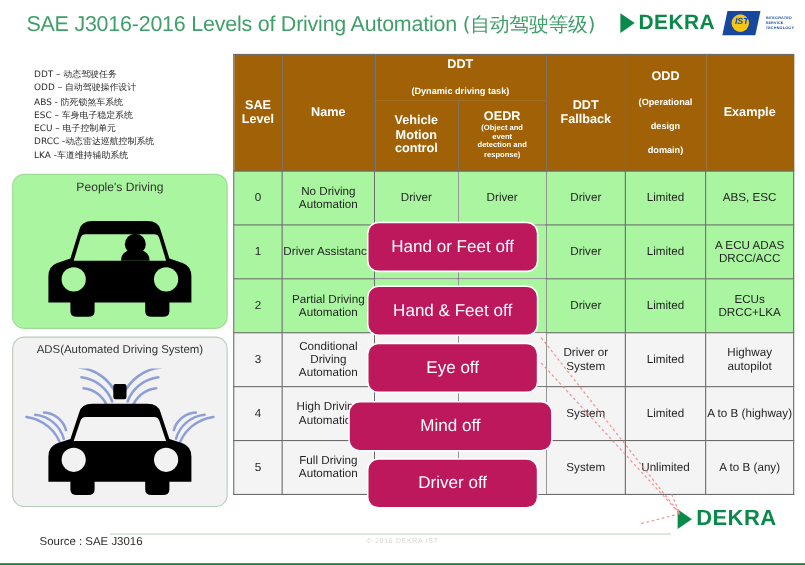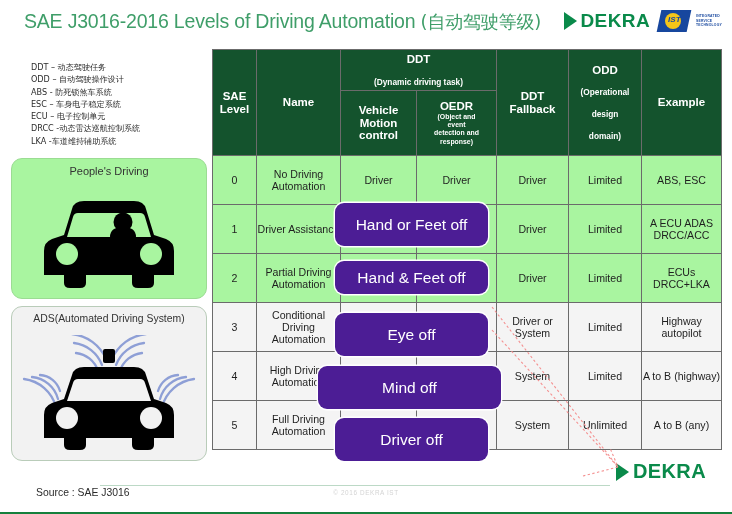--- a/index.html
+++ b/index.html
@@ -104,21 +104,21 @@
     border-collapse:collapse;
     table-layout:fixed;
   }
   #tbl td,#tbl th{
     border:1px solid #6b6b6b;
     text-align:center;vertical-align:middle;
     font-weight:normal;
     padding:0;
   }
   #tbl thead th{
-    background:#14532d;color:#ffffff;
+    background:#a16207;color:#ffffff;
     font-size:11.5px;font-weight:bold;
     line-height:1.12;
   }
   #tbl thead th .sub{
     display:block;font-size:8.3px;font-weight:bold;line-height:1.17;margin-top:12px;
   }
   #tbl thead th .sub-sm{
     display:block;font-size:6.9px;font-weight:bold;line-height:1.2;
   }
   .row-green td{background:#a9f5a0;}
@@ -131,21 +131,21 @@
   td.bold{font-weight:bold;}
   .ddt-cell{position:relative;}
   .ddt-under{
     color:#8f8f8f;font-size:10.4px;line-height:1.17;opacity:.72;
   }
   .row-green .ddt-under{color:#6fa86a;opacity:.85;}
 
   
   .pill{
     position:absolute;
-    background:#4c1d95;
+    background:#be185d;
     border-radius:9px;
     color:#ffffff;
     display:flex;align-items:center;justify-content:center;
     font-size:15.5px;
     z-index:5;
     box-shadow:0 0 0 1.4px #ffffff;
     white-space:nowrap;
   }
 
   
@@ -342,21 +342,21 @@
         <td class="ddt-cell"><span class="ddt-under">System</span></td>
         <td class="ddt-cell"><span class="ddt-under">System</span></td>
         <td>System</td>
         <td class="bold">Unlimited</td>
         <td>A to B (any)</td>
       </tr>
     </tbody>
   </table>
 
   <div class="pill" style="left:335px;top:203px;width:153px;height:43px;">Hand or Feet off</div>
-  <div class="pill" style="left:335px;top:261px;width:153px;height:33px;">Hand &amp; Feet off</div>
+  <div class="pill" style="left:335px;top:261px;width:153px;height:43px;">Hand &amp; Feet off</div>
   <div class="pill" style="left:335px;top:313px;width:153px;height:43px;">Eye off</div>
   <div class="pill" style="left:318px;top:366px;width:183px;height:43px;">Mind off</div>
   <div class="pill" style="left:335px;top:418px;width:153px;height:43px;">Driver off</div>
 
   <svg id="arrow">
     <g stroke="#f49090" stroke-width="1.1" fill="none" stroke-dasharray="2.4 2.4">
       <path d="M492 307 L618 467"></path>
       <path d="M492 330 L618 467"></path>
       <path d="M583 476 L618 467 L610 448"></path>
     </g>

